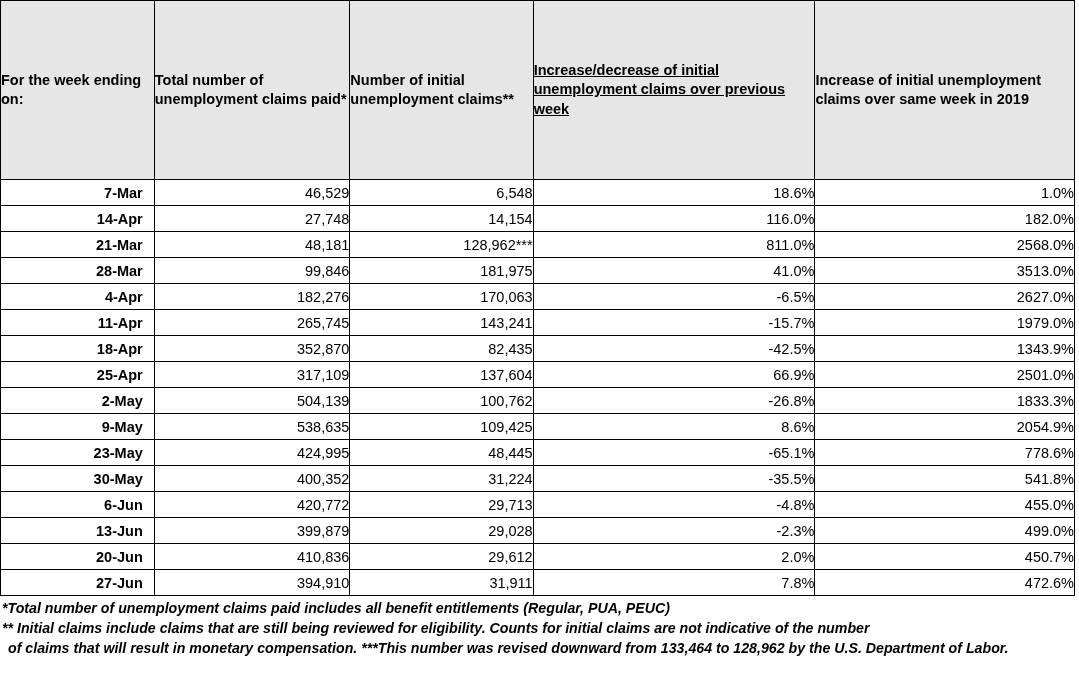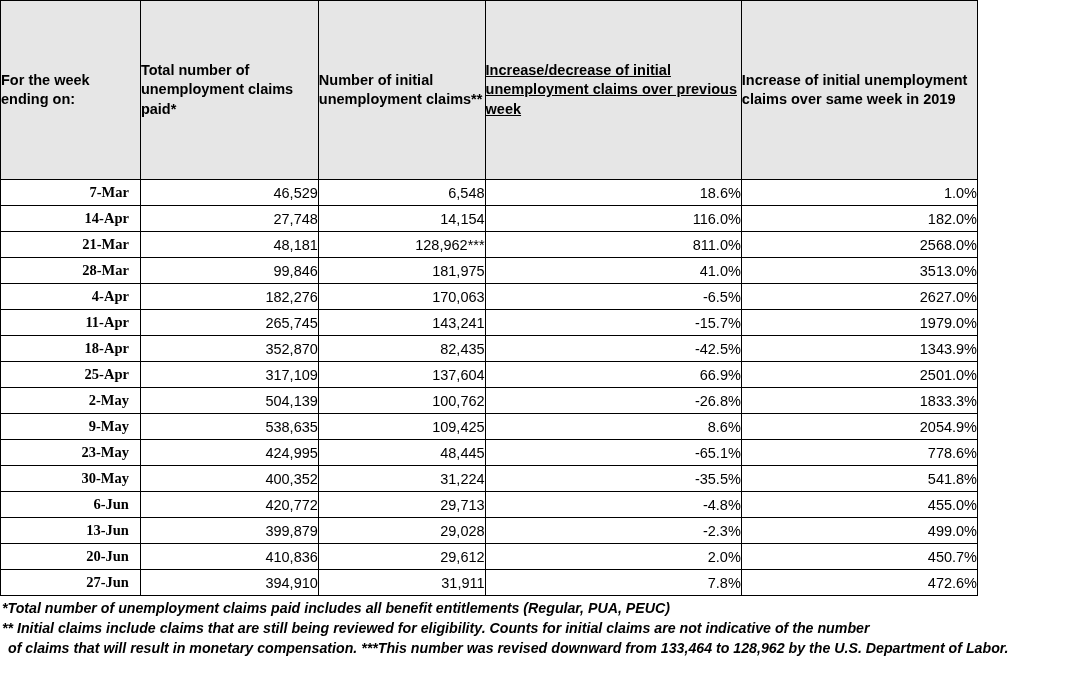--- a/index.html
+++ b/index.html
@@ -16,21 +16,21 @@
   }
   .sheet {
     position: relative;
     width: 1079px;
     height: 681px;
     box-sizing: border-box;
   }
   table.claims {
     border-collapse: collapse;
     table-layout: fixed;
-    width: 978px;
+    width: 1075px;
     margin: 0;
     border-radius: 9px;
   }
   table.claims th,
   table.claims td {
     border: 1px solid #000000;
     padding: 0;
     vertical-align: middle;
   }
   thead th {
@@ -52,21 +52,20 @@
   tbody td {
     font-size: 14.5px;
     height: 25px;
     padding: 1px 10px 2px 6px;
     text-align: right;
     white-space: nowrap;
   }
   tbody td.week {
     font-weight: bold;
     padding-right: 11px;
-    font-family: Liberation Serif, serif;
   }
   .notes {
     font-size: 14.2px;
     font-style: italic;
     font-weight: bold;
     line-height: 1.42;
     padding: 2px 0 0 2px;
     width: 1075px;
     box-sizing: border-box;
   }

